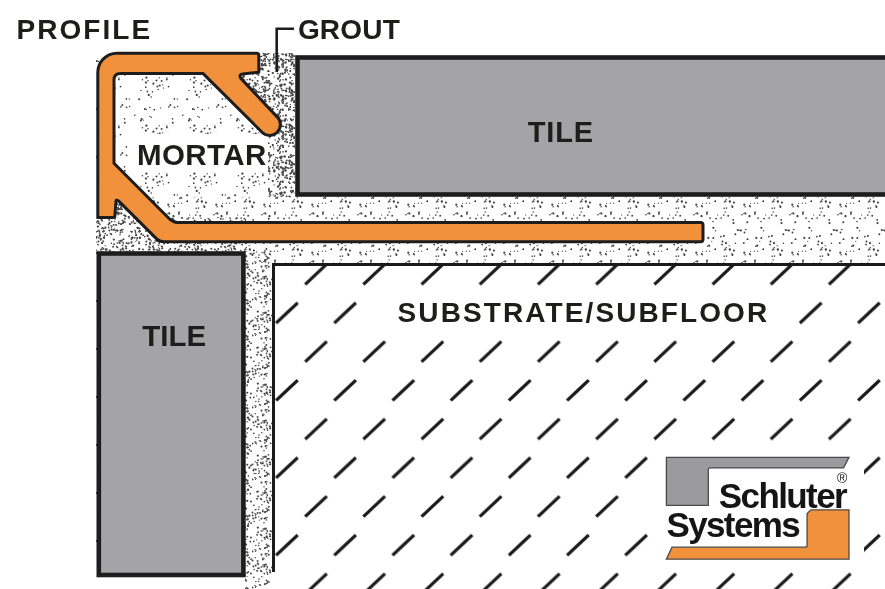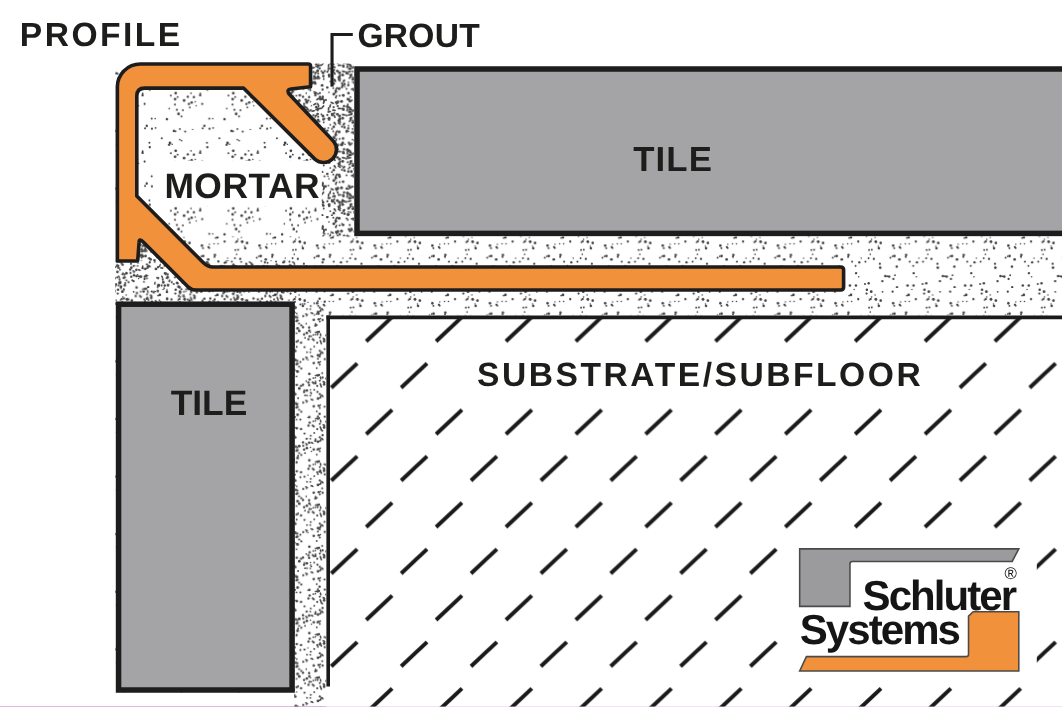--- a/index.html
+++ b/index.html
@@ -1,15 +1,15 @@
 <!DOCTYPE html>
 <html><head><meta charset="utf-8">
 <style>
 html,body{margin:0;padding:0;background:#fff;}
-#page{position:relative;width:885px;height:589px;overflow:hidden;background:#a21caf;transform:translateZ(0);will-change:transform;
+#page{position:relative;width:885px;height:589px;overflow:hidden;background:#a3a3a3;transform:translateZ(0);will-change:transform;
   font-family:"Liberation Sans",sans-serif;}
 </style></head>
 <body>
 <div id="page">
 <svg width="885" height="589" viewBox="0 0 885 589">
 <defs>
 <pattern id="dots1" width="48" height="48" patternUnits="userSpaceOnUse">
   <g fill="#404040">
             <circle cx="22.8" cy="31.4" r="0.97"></circle>
             <circle cx="7.2" cy="1.0" r="0.81"></circle>

